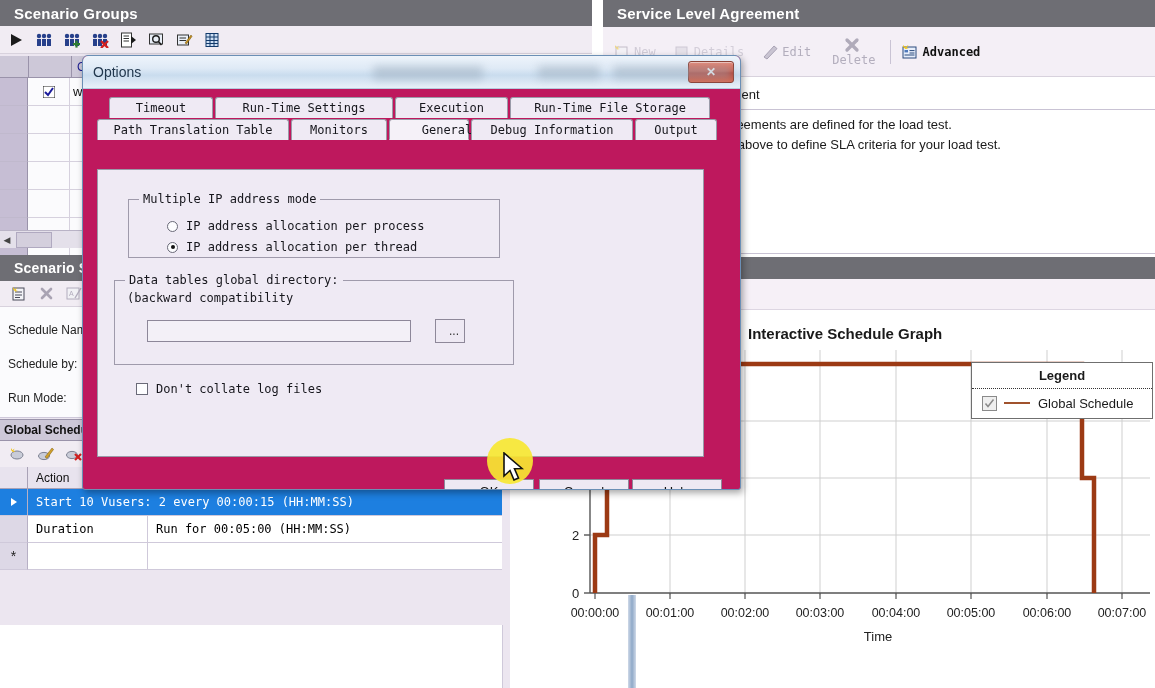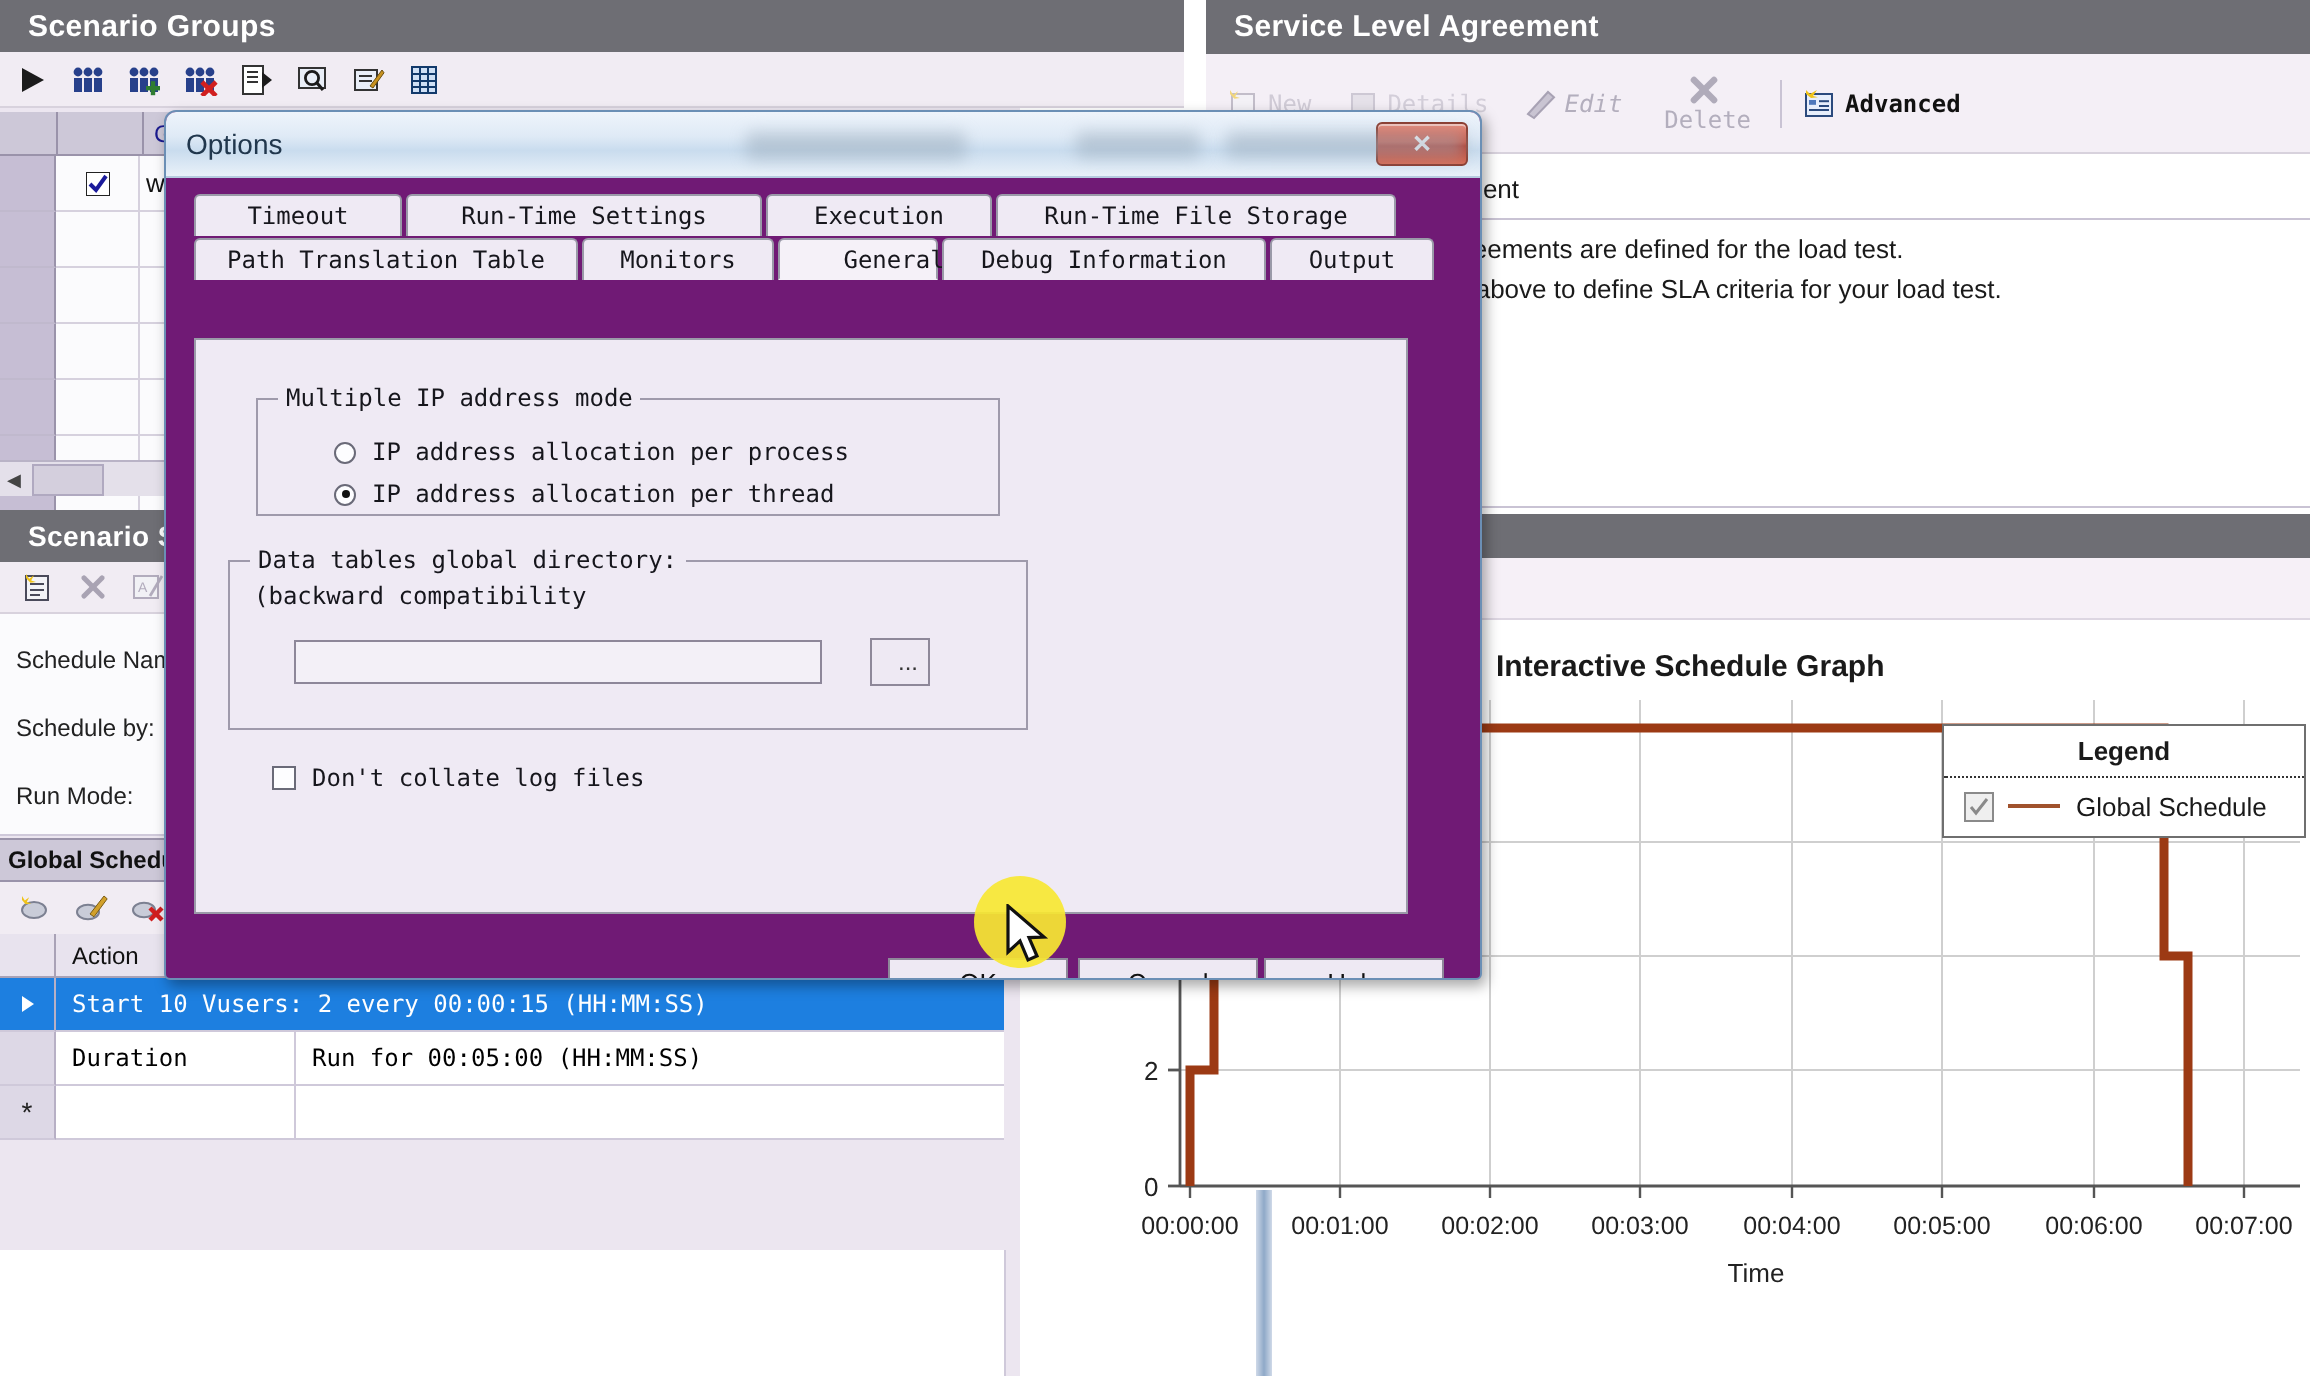--- a/index.html
+++ b/index.html
@@ -69,21 +69,21 @@
   
   #right-col{left:603px;top:0;width:552px;height:688px;background:#ffffff;}
   .sla-txt{font-size:13px;color:#1a1a1a;}
   .tb-label{font-size:12px;font-family:"DejaVu Sans Mono",monospace;}
 
   
   #dlg{
     left:82px;top:55px;width:657px;height:433px;
     border:1px solid #6b8fb5;
     border-radius:6px 6px 3px 3px;
-    background:#701a75;
+    background:#be185d;
     box-shadow:2px 3px 7px rgba(0,0,0,.35);
     overflow:hidden;
   }
   #dlg-titlebar{
     height:32px;
     background:linear-gradient(to bottom,#eef4fb 0%,#dfeaf6 38%,#c9dcee 60%,#e9f1f9 100%);
     display:flex;align-items:center;justify-content:space-between;
     border-bottom:1px solid #b6cbdf;
   }
   #dlg-title{font-size:14px;color:#21374d;padding-left:10px;}
@@ -407,21 +407,21 @@
         <polygon points="2,1 3.6,3.4 6,1.6 4.6,4.2 7,5 4.2,5.4 2,3" fill="#f0c419"></polygon>
       </svg>
       <span class="tb-label" style="margin-left:3px;color:#b3aebd;">New</span>
     </div>
     <div style="display:flex;align-items:center;margin-right:18px;opacity:.5;">
       <svg width="17" height="16" viewBox="0 0 17 16">
         <rect x="2" y="3" width="11" height="11" fill="#d8d4de" stroke="#a8a2b4"></rect>
       </svg>
       <span class="tb-label" style="margin-left:3px;color:#b3aebd;">Details</span>
     </div>
-    <div style="display:flex;align-items:center;margin-right:18px;font-style:italic;">
+    <div style="display:flex;align-items:center;margin-right:18px;">
       <svg width="17" height="16" viewBox="0 0 17 16">
         <polygon points="2,13 12,2 15,4.6 5,15" fill="#c9c4d2" stroke="#a8a2b4"></polygon>
       </svg>
       <span class="tb-label" style="margin-left:3px;color:#b3aebd;">Edit</span>
     </div>
     <div style="display:flex;align-items:center;margin-right:12px;flex-direction:column;">
       <svg width="17" height="16" viewBox="0 0 17 16">
         <g stroke="#b0abba" stroke-width="3.3" stroke-linecap="round">
             <line x1="3" y1="3" x2="13" y2="13"></line>
             <line x1="13" y1="3" x2="3" y2="13"></line>
@@ -557,21 +557,21 @@
   <div id="dlg-titlebar">
     <span id="dlg-title">Options</span>
     <span class="ghost" style="left:290px;top:10px;width:110px;height:14px;"></span>
     <span class="ghost" style="left:455px;top:10px;width:62px;height:13px;"></span>
     <span class="ghost" style="left:530px;top:10px;width:120px;height:13px;"></span>
     <div id="dlg-close">✕</div>
   </div>
 
   <div id="dlg-body">
 
-    <div class="tabrow" style="margin-left:4px;text-align:center;">
+    <div class="tabrow" style="margin-left:16px;text-align:center;">
       <div class="tab" style="width:104px;">Timeout</div>
       <div class="tab" style="width:178px;">Run-Time Settings</div>
       <div class="tab" style="width:113px;">Execution</div>
       <div class="tab" style="width:200px;">Run-Time File Storage</div>
     </div>
 
     <div class="tabrow" style="margin-left:4px;margin-top:1px;">
       <div class="tab" style="width:192px;">Path Translation Table</div>
       <div class="tab" style="width:96px;">Monitors</div>
       <div class="tab active" style="width:80px;padding-left:36px;">General</div>

